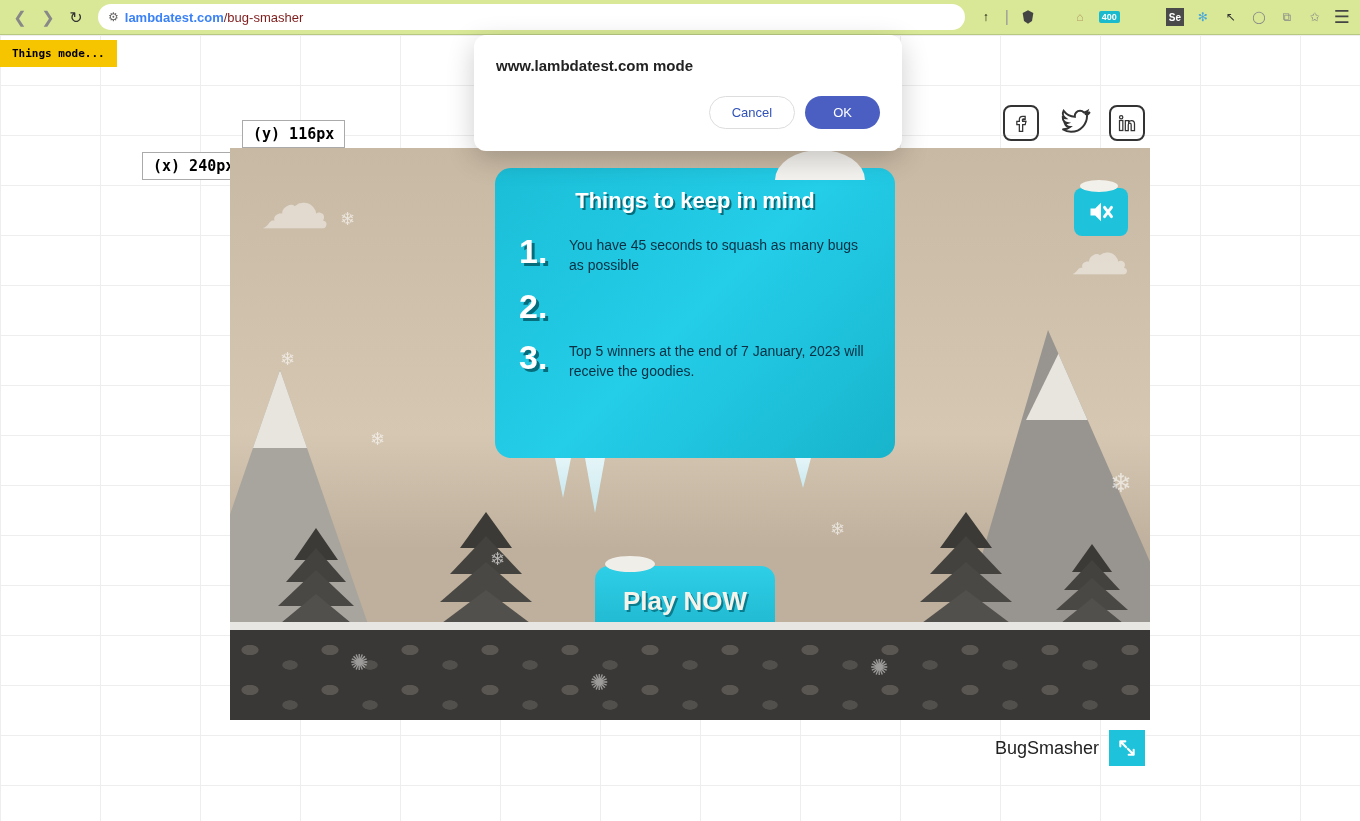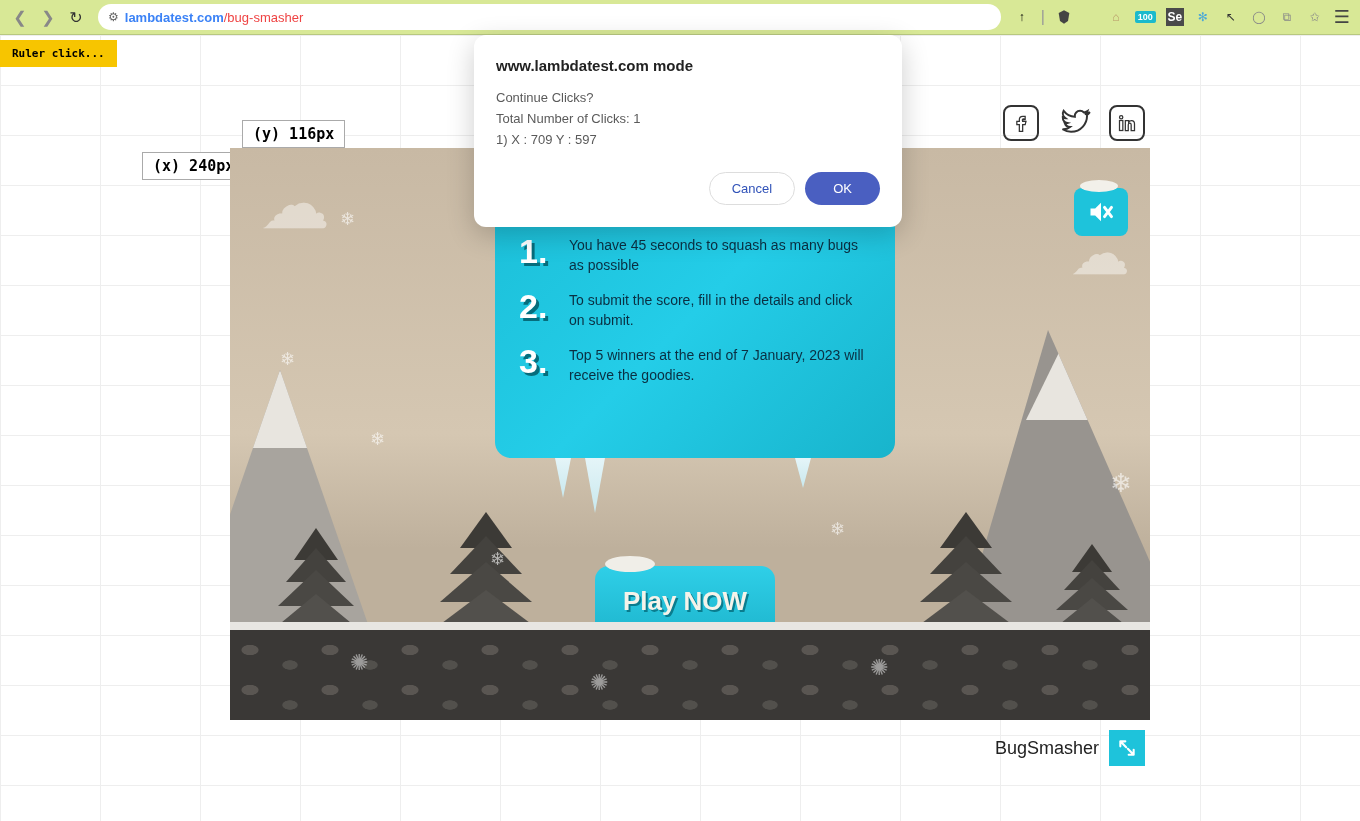--- a/index.html
+++ b/index.html
@@ -31,21 +31,21 @@
   border-radius: 15px;
   height: 26px;
   display: flex;
   align-items: center;
   padding: 0 10px;
   font-size: 13px;
   color: #333;
 }
 .url-icon { margin-right: 6px; color: #666; font-size: 12px; }
 .url-text b { color: #3b82f6; }
-.url-text span.path { color: #ef4444; }
+.url-text span.path { color: #7f1d1d; }
 .right-icons { display: flex; gap: 10px; align-items: center; }
 .ext-badge { width: 18px; height: 18px; display: flex; align-items: center; justify-content: center; font-size: 12px; }
 .badge-200 { background: #1bbacc; color: #fff; font-size: 9px; padding: 1px 3px; border-radius: 2px; font-weight: bold; }
 .hamburger { font-size: 18px; color: #444; }
 
 
 .ruler-btn {
   position: absolute;
   top: 40px;
   left: 0;
@@ -251,34 +251,34 @@
   <div class="right-icons">
     <div class="ext-badge">↑</div>
     <span style="color:#999;">|</span>
     <div class="ext-badge">
       <svg width="16" height="16" viewBox="0 0 24 24">
           <path d="M12 2 L20 6 L18 18 L12 22 L6 18 L4 6 Z" fill="#444"></path>
         </svg>
     </div>
     <div style="width:14px"></div>
     <div class="ext-badge" style="color:#b89868;">⌂</div>
-    <div class="badge-200">100</div>
-    <div class="ext-badge" style="background:#4a4a4a;color:#fff;font-size:12px;font-weight:bold;">Se</div>
+    <div class="badge-200">400</div>
+    <div class="ext-badge" style="background:#4a4a4a;color:#fff;font-size:10px;font-weight:bold;margin-left:36px;">Se</div>
     <div class="ext-badge" style="color:#4aa8d8;">✻</div>
     <div class="ext-badge" style="color:#333;">↖</div>
     <div class="ext-badge" style="color:#888;">◯</div>
     <div class="ext-badge" style="color:#888;">⧉</div>
     <div class="ext-badge" style="color:#888;">✩</div>
     <div class="hamburger">☰</div>
   </div>
 </div>
 
 <div class="page-bg"></div>
 
-<div class="ruler-btn">Ruler click...</div>
+<div class="ruler-btn">Things mode...</div>
 
 <div class="ruler-label" style="top:120px; left:242px;">(y) 116px</div>
 <div class="ruler-label" style="top:152px; left:142px;">(x) 240px</div>
 <div class="ruler-label" style="top:152px; left:405px; width:75px; overflow:hidden; white-space:nowrap;">(w) 469</div>
 <div class="ruler-label" style="top:365px; left:242px;">(h) 481px</div>
 <div class="ruler-label" style="top:580px; left:688px;">(x) 709px</div>
 <div class="ruler-label" style="top:612px; left:574px;">(y) 597px</div>
 
 <div class="social">
   <div class="social-box">
@@ -346,21 +346,20 @@
   <span class="flake" style="top:370px;left:600px;">❄</span>
 
   <div class="ice-panel">
     <div class="ice-title">Things to keep in mind</div>
     <div class="rule-row">
       <div class="rule-num">1.</div>
       <div class="rule-text">You have 45 seconds to squash as many bugs as possible</div>
     </div>
     <div class="rule-row">
       <div class="rule-num">2.</div>
-      <div class="rule-text">To submit the score, fill in the details and click on submit.</div>
     </div>
     <div class="rule-row">
       <div class="rule-num">3.</div>
       <div class="rule-text">Top 5 winners at the end of 7 January, 2023 will receive the goodies.</div>
     </div>
     <div class="icicle" style="bottom:-40px;left:60px;height:40px;"></div>
     <div class="icicle" style="bottom:-55px;left:90px;height:55px;width:20px;"></div>
     <div class="icicle" style="bottom:-30px;left:300px;height:30px;"></div>
   </div>
 
@@ -387,22 +386,17 @@
   <span class="bs-label">BugSmasher</span>
   <div class="expand-btn">
     <svg width="20" height="20" viewBox="0 0 24 24">
         <path d="M4 4h6M4 4v6M4 4l7 7M20 20h-6M20 20v-6M20 20l-7-7" stroke="#fff" stroke-width="2.5" fill="none" stroke-linecap="round"></path>
       </svg>
   </div>
 </div>
 
 <div class="alert-overlay">
   <div class="alert-title">www.lambdatest.com mode</div>
-  <div class="alert-body">
-    <div>Continue Clicks?</div>
-    <div>Total Number of Clicks: 1</div>
-    <div>1) X : 709  Y : 597</div>
-  </div>
   <div class="alert-btns">
     <button class="alert-cancel">Cancel</button>
     <button class="alert-ok">OK</button>
   </div>
 </div>
 
 </body></html>

